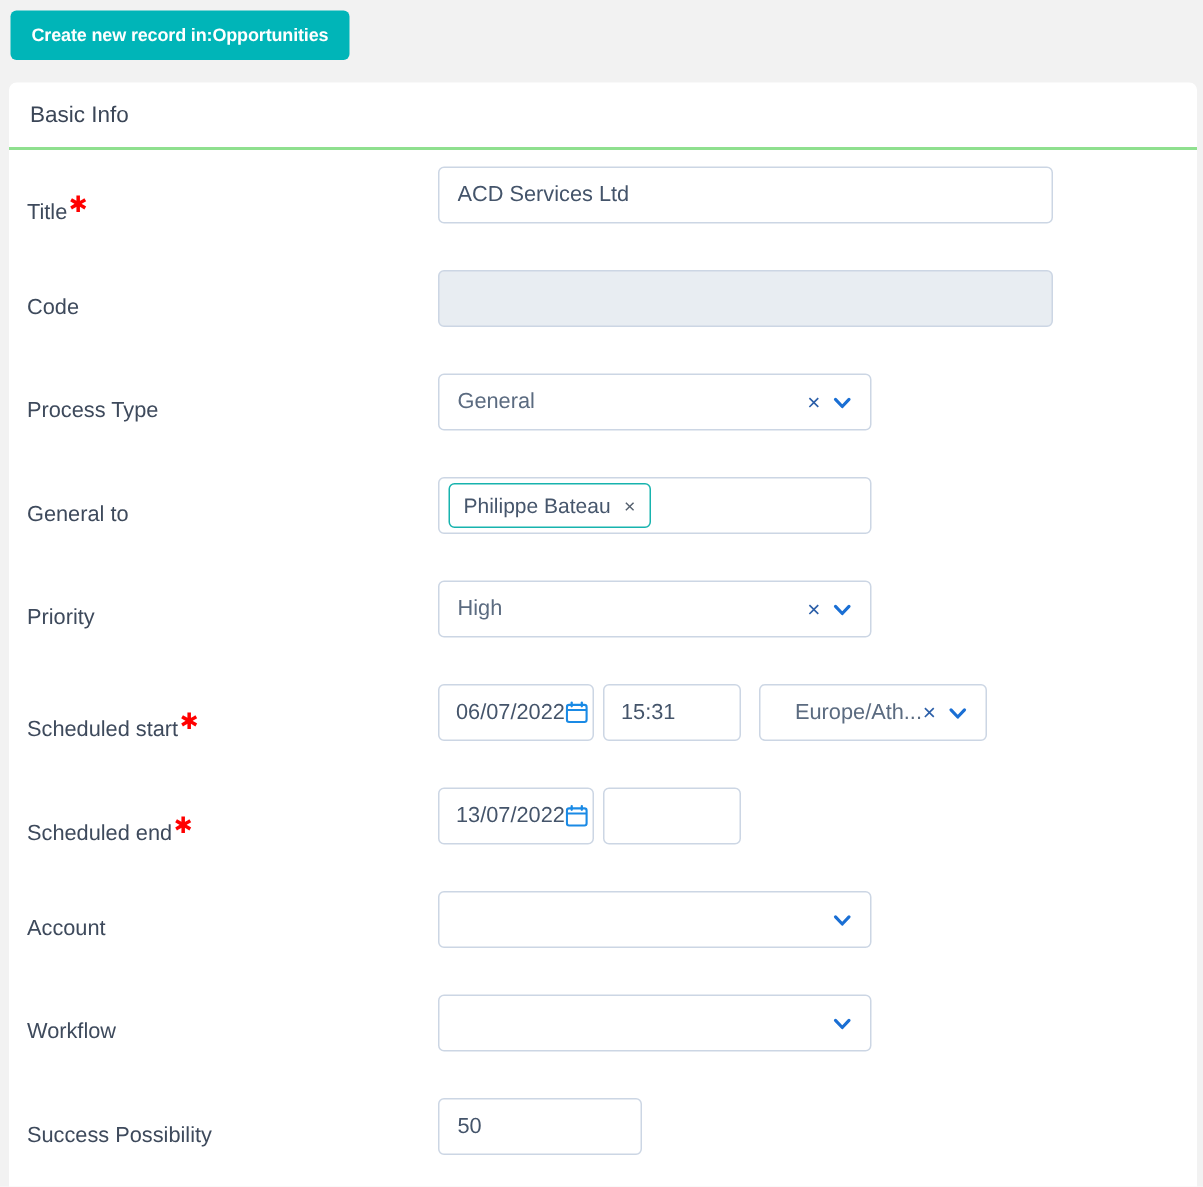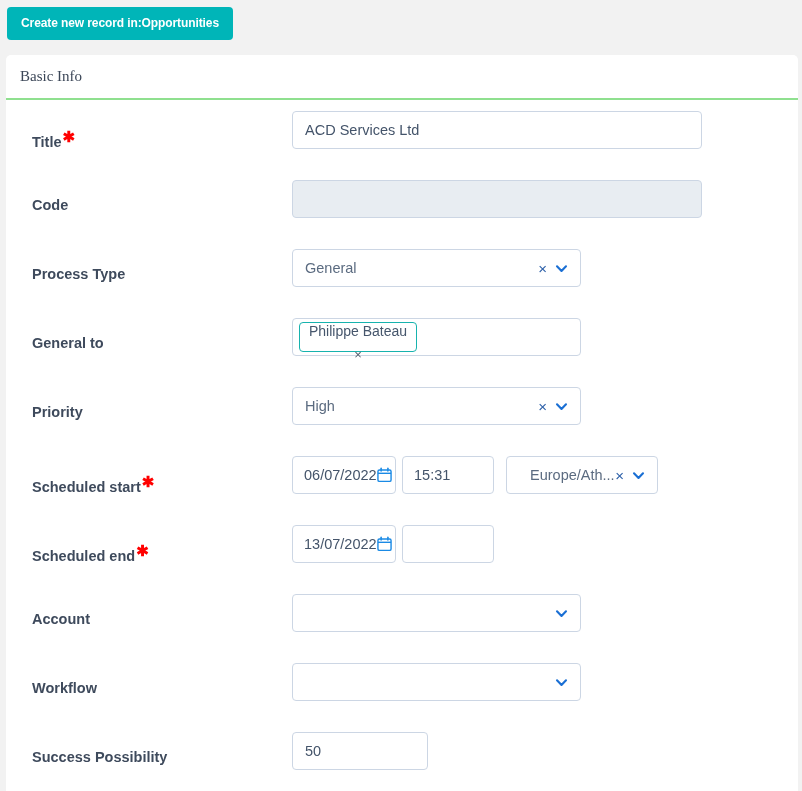--- a/index.html
+++ b/index.html
@@ -46,21 +46,20 @@
     height: 736px;
     background: #ffffff;
     border-radius: 5px 5px 0 0;
     overflow: hidden;
   }
   .panel-header {
     position: relative;
     height: 45px;
     border-bottom: 2px solid #8fe08f;
     padding-left: 14px;
-    font-family: Liberation Serif, serif;
   }
   .panel-header-title {
     position: absolute;
     left: 14px;
     top: 13px;
     font-size: 15px;
     color: #3b4657;
     font-weight: normal;
   }
 
@@ -68,25 +67,25 @@
   .form-body {
     position: relative;
     padding-top: 11px;
   }
   .form-row {
     position: relative;
     height: 69px;
   }
   .field-label {
     position: absolute;
-    left: 26px;
+    left: 12px;
     top: 17px;
     font-size: 14.5px;
     color: #3e4a5c;
-    font-weight: bold;
+    font-weight: normal;
     white-space: nowrap;
   }
   .req-star {
     color: #ff0000;
     font-size: 15px;
     line-height: 1;
     vertical-align: super;
     margin-left: 1px;
     position: relative;
     top: 1px;
@@ -173,21 +172,20 @@
     align-items: center;
     gap: 9px;
     height: 30px;
     padding: 0 9px;
     border: 1px solid #17b3ae;
     border-radius: 4px;
     background: #ffffff;
     font-size: 14px;
     color: #46566c;
     white-space: nowrap;
-    flex-direction: column;
   }
   .chip-x {
     color: #55606e;
     font-size: 13px;
     line-height: 1;
     cursor: pointer;
   }
 
   
   .datefield {

